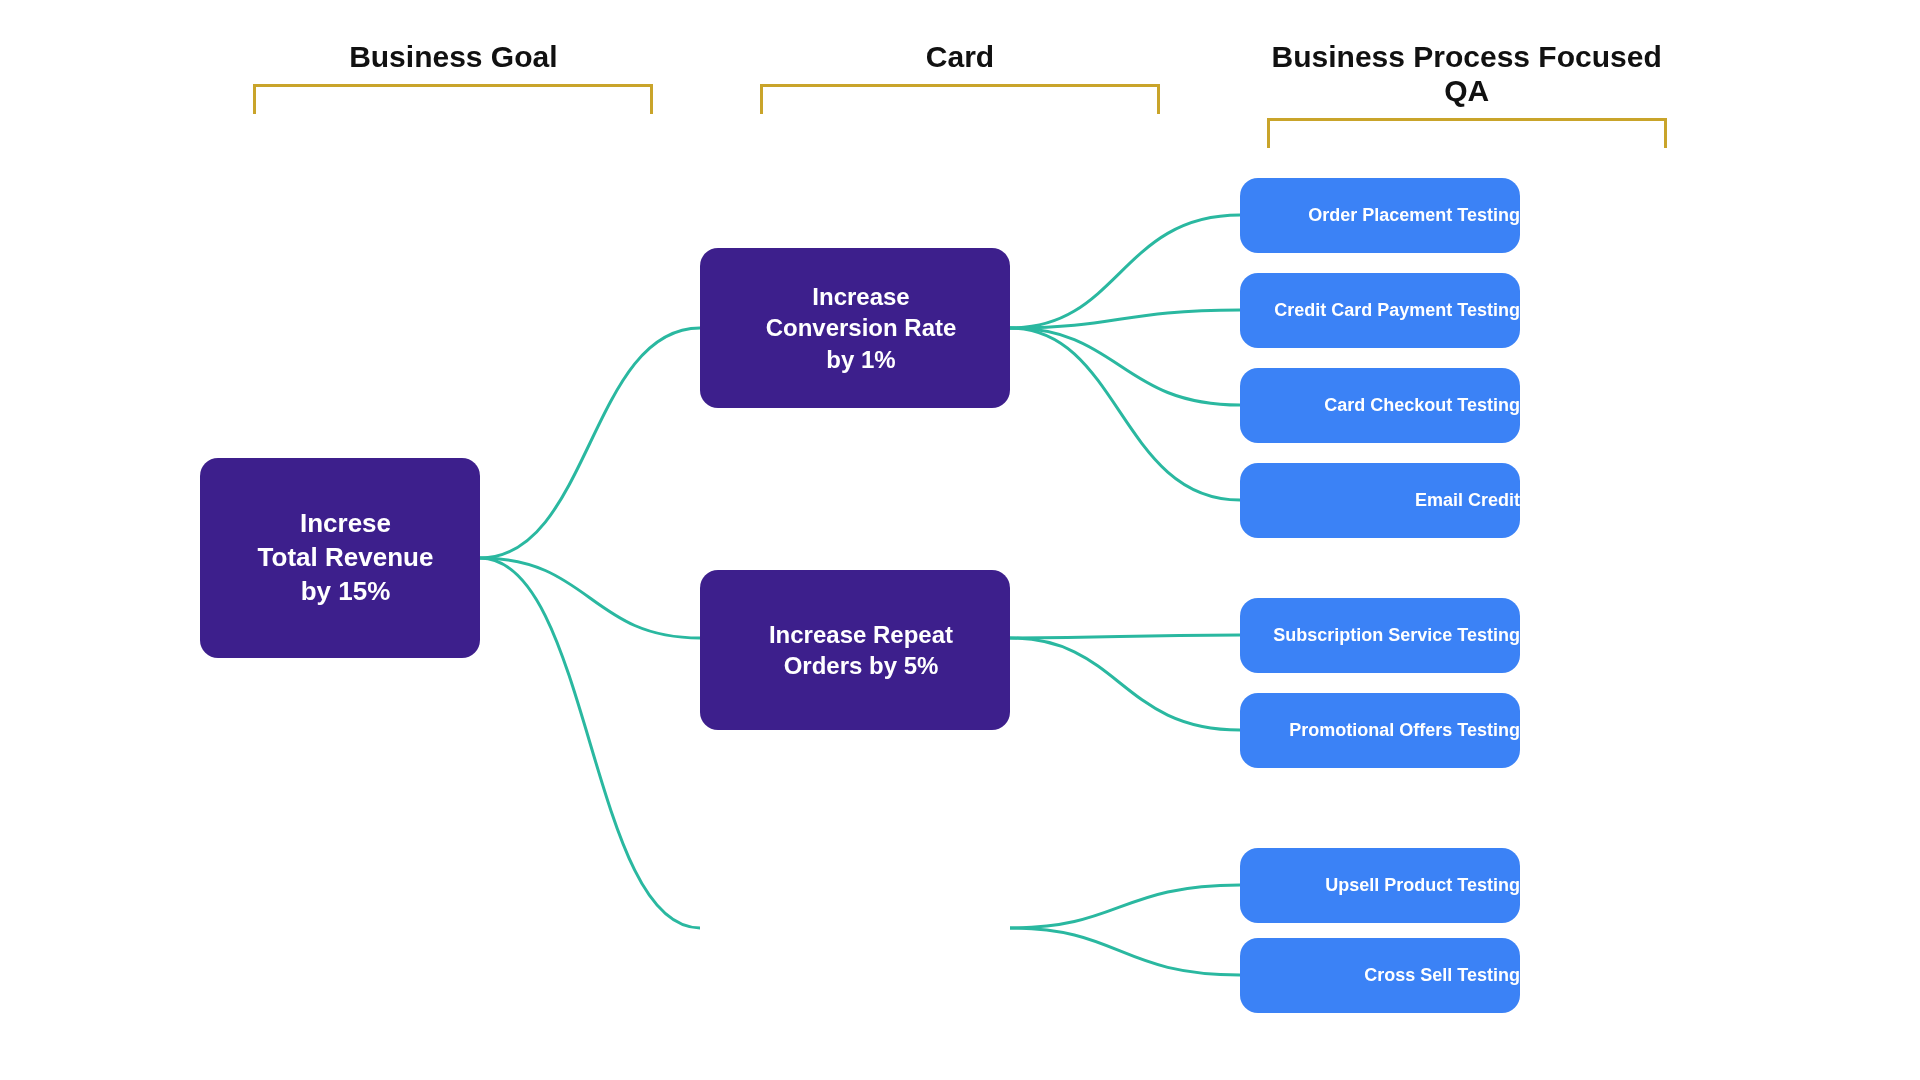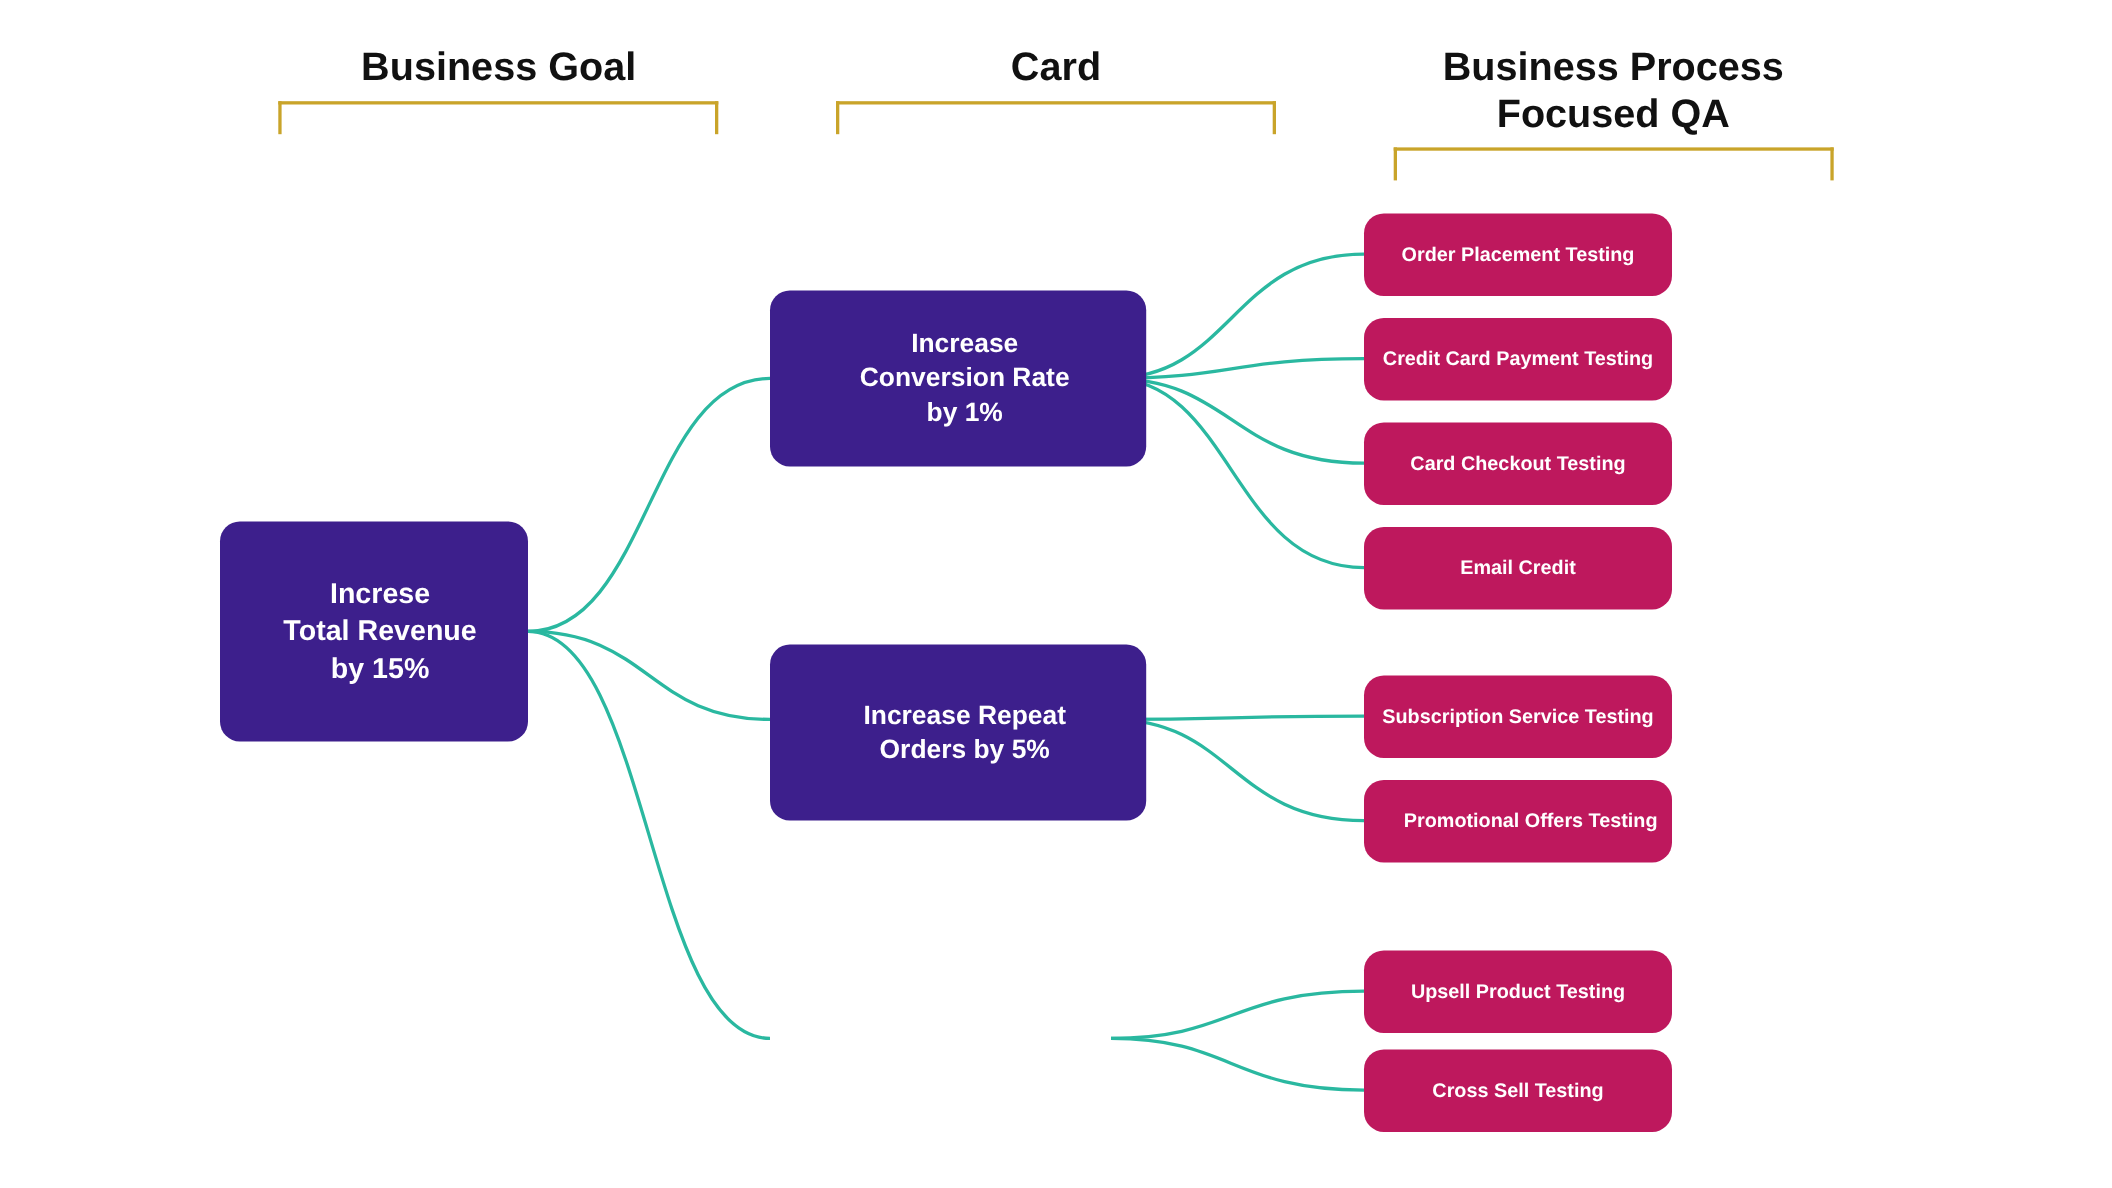--- a/index.html
+++ b/index.html
@@ -21,21 +21,21 @@
     }
 
     .header-col {
       display: flex;
       flex-direction: column;
       align-items: center;
       width: 400px;
     }
 
     .header-title {
-      font-size: 36px;
+      font-size: 30px;
       font-weight: 900;
       color: #111;
       text-align: center;
       margin-bottom: 10px;
     }
 
     .header-bracket {
       width: 100%;
       height: 30px;
       border-top: 3px solid #c9a42a;
@@ -76,32 +76,33 @@
     .node-large {
       background: #3d1f8c;
       width: 280px;
       height: 200px;
       font-size: 26px;
       padding-left: 11px;
     }
 
     .node-medium {
       background: #3d1f8c;
-      width: 342px;
+      width: 310px;
       height: 160px;
       font-size: 24px;
       padding-left: 12px;
     }
 
     .node-small {
-      background: #be185d;
+      background: #3b82f6;
       width: 280px;
       height: 75px;
       font-size: 18px;
       font-weight: 600;
+      justify-content: flex-end;
     }
 
     
     
     #node-goal {
       left: 120px;
       top: 290px;
     }
 
     

